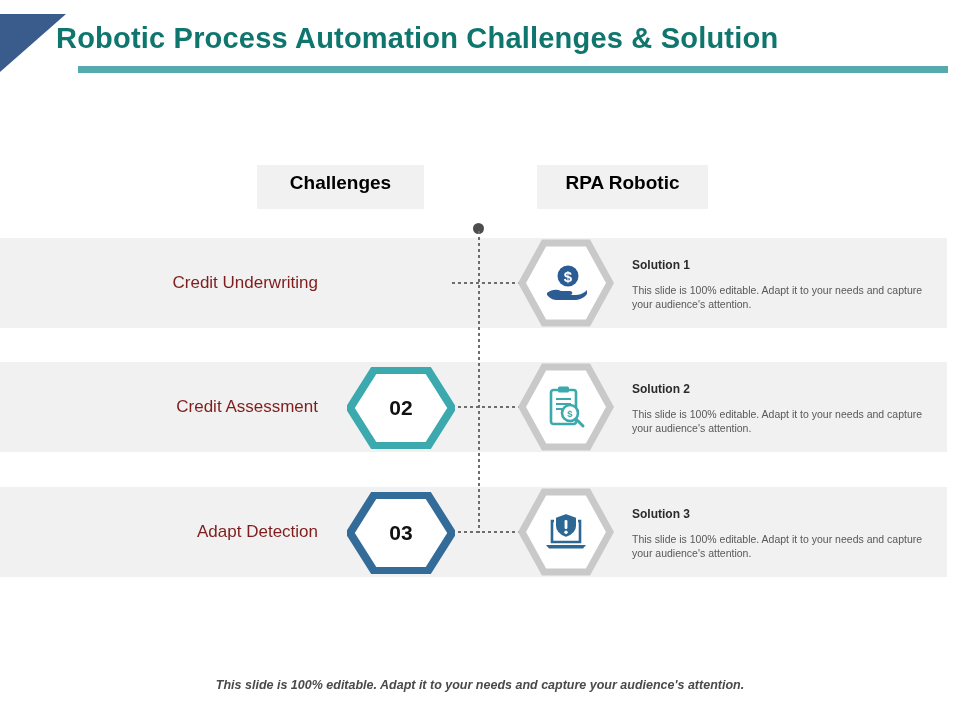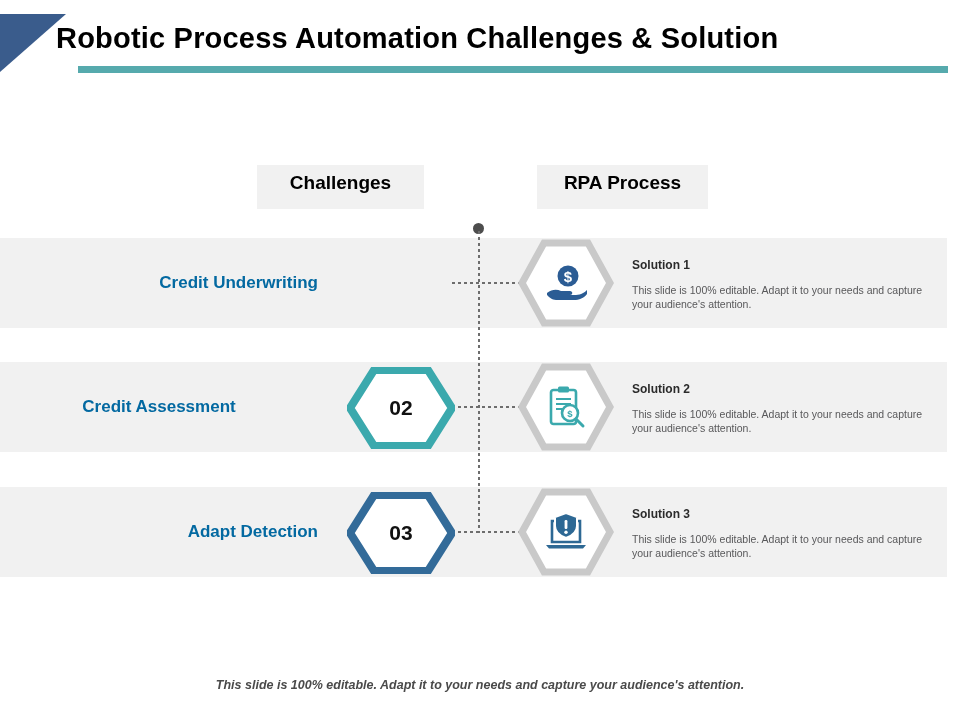--- a/index.html
+++ b/index.html
@@ -38,21 +38,21 @@
     height: 7px;
     background: #56aaad;
   }
   .hdr-title {
     position: absolute;
     left: 56px;
     top: 22px;
     width: 880px;
     font-size: 29px;
     font-weight: bold;
-    color: #000000;
+    color: #0f766e;
     letter-spacing: 0.2px;
     white-space: nowrap;
   }
 
   
   .col-chip {
     position: absolute;
     background: #f1f1f1;
     height: 44px;
     line-height: 36px;
@@ -76,26 +76,26 @@
   #band-2 { top: 362px; }
   #band-3 { top: 487px; }
 
   
   .chal-label {
     position: absolute;
     right: 0;
     width: 340px;
     text-align: right;
     font-size: 17px;
-    font-weight: bold;
-    color: #0369a1;
+    font-weight: normal;
+    color: #7f1d1d;
     white-space: nowrap;
   }
   #chal-1 { left: 0px; top: 273px; width: 318px; }
-  #chal-2 { left: 0px; top: 397px; width: 318px; text-align: center; }
+  #chal-2 { left: 0px; top: 397px; width: 318px; }
   #chal-3 { left: 0px; top: 522px; width: 318px; }
 
   
   .num-hex {
     position: absolute;
     width: 108px;
     height: 82px;
   }
   #hex-1 { left: 347px; top: 243px; }
   #hex-2 { left: 347px; top: 367px; }
@@ -203,21 +203,21 @@
 </head>
 <body>
 
 <div id="slide">
 
   <div class="hdr-triangle"></div>
   <div class="hdr-rule"></div>
   <div class="hdr-title">Robotic Process Automation Challenges &amp; Solution</div>
 
   <div class="col-chip" id="chip-challenges">Challenges</div>
-  <div class="col-chip" id="chip-rpa">RPA Process</div>
+  <div class="col-chip" id="chip-rpa">RPA Robotic</div>
 
   <div class="row-band" id="band-1"></div>
   <div class="row-band" id="band-2"></div>
   <div class="row-band" id="band-3"></div>
 
   <div class="spine-dot"></div>
   <div class="spine"></div>
   <div class="hconn" id="hconn-1"></div>
   <div class="hconn" id="hconn-2"></div>
   <div class="hconn" id="hconn-3"></div>

